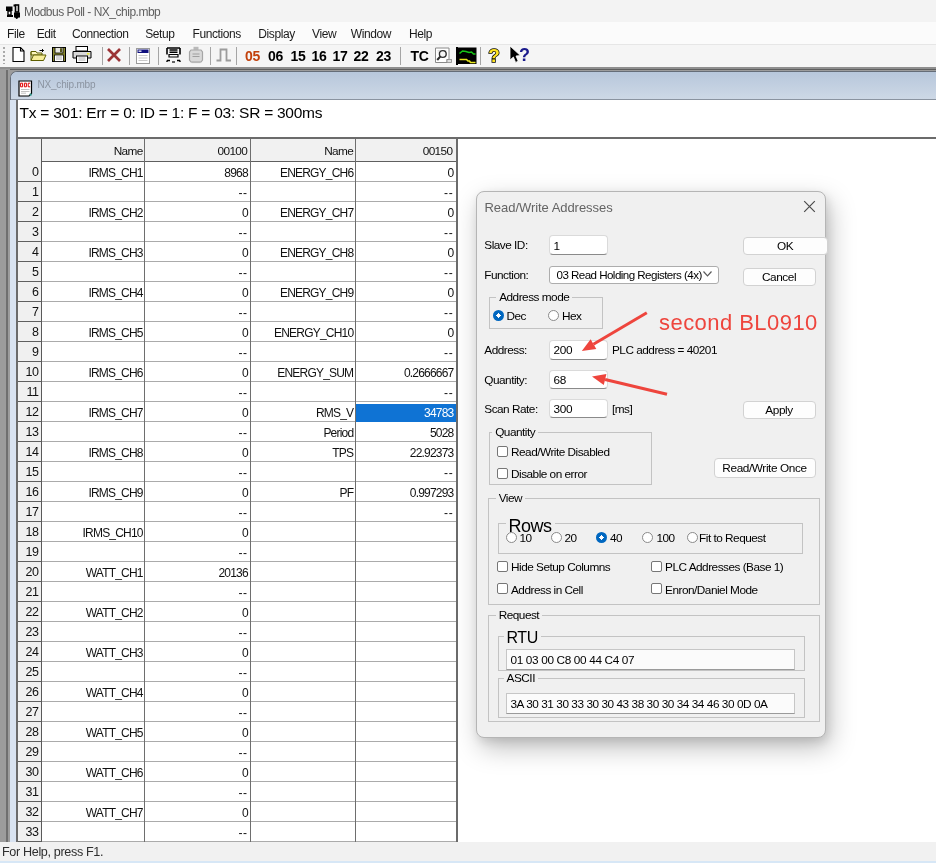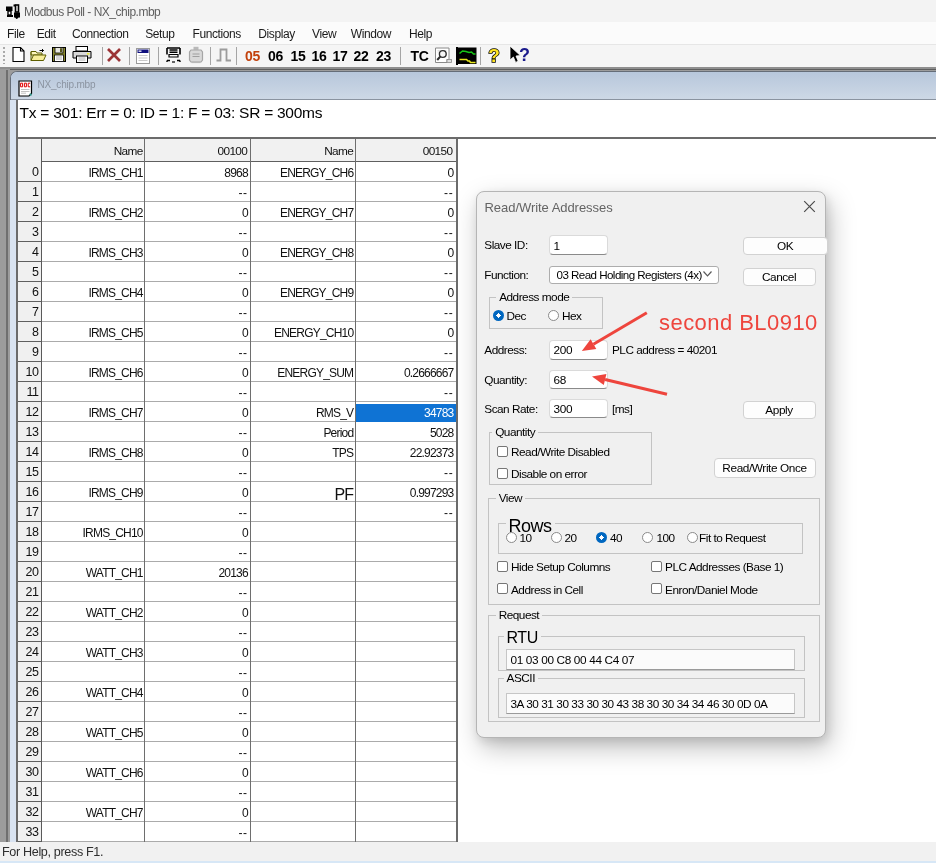--- a/index.html
+++ b/index.html
@@ -234,21 +234,21 @@
 <div class="ab" style="left:23.4px;top:342.5px;width:415.0px;height:1px;background:#ababab;"></div>
 <div class="ab" style="left:0;top:342.1px;width:23.4px;height:1.4px;background:#5f5f5f;"></div>
 <div class="txt" style="left:-129.1px;top:326.5px;width:150px;text-align:right;font-size:12.5px;color:#111;letter-spacing:-0.5px;font-weight:normal;">15</div>
 <div class="txt" style="left:80.20000000000002px;top:327.0px;width:150px;text-align:right;font-size:12px;color:#111;letter-spacing:0.7px;font-weight:normal;">--</div>
 <div class="txt" style="left:285.9px;top:327.0px;width:150px;text-align:right;font-size:12px;color:#111;letter-spacing:0.7px;font-weight:normal;">--</div>
 <div class="ab" style="left:23.4px;top:362.5px;width:415.0px;height:1px;background:#ababab;"></div>
 <div class="ab" style="left:0;top:362.1px;width:23.4px;height:1.4px;background:#5f5f5f;"></div>
 <div class="txt" style="left:-129.1px;top:346.5px;width:150px;text-align:right;font-size:12.5px;color:#111;letter-spacing:-0.5px;font-weight:normal;">16</div>
 <div class="txt" style="left:-24.900000000000006px;top:347.0px;width:150px;text-align:right;font-size:12px;color:#111;letter-spacing:-0.8px;font-weight:normal;">IRMS_CH9</div>
 <div class="txt" style="left:80.20000000000002px;top:347.0px;width:150px;text-align:right;font-size:12px;color:#111;letter-spacing:-0.8px;font-weight:normal;">0</div>
-<div class="txt" style="left:185.7px;top:347.0px;width:150px;text-align:right;font-size:16px;color:#111;letter-spacing:-0.8px;font-weight:normal;">PF</div>
+<div class="txt" style="left:185.7px;top:347.0px;width:150px;text-align:right;font-size:12px;color:#111;letter-spacing:-0.8px;font-weight:normal;">PF</div>
 <div class="txt" style="left:285.9px;top:347.0px;width:150px;text-align:right;font-size:12px;color:#111;letter-spacing:-0.8px;font-weight:normal;">0.997293</div>
 <div class="ab" style="left:23.4px;top:382.5px;width:415.0px;height:1px;background:#ababab;"></div>
 <div class="ab" style="left:0;top:382.1px;width:23.4px;height:1.4px;background:#5f5f5f;"></div>
 <div class="txt" style="left:-129.1px;top:366.5px;width:150px;text-align:right;font-size:12.5px;color:#111;letter-spacing:-0.5px;font-weight:normal;">17</div>
 <div class="txt" style="left:80.20000000000002px;top:367.0px;width:150px;text-align:right;font-size:12px;color:#111;letter-spacing:0.7px;font-weight:normal;">--</div>
 <div class="txt" style="left:285.9px;top:367.0px;width:150px;text-align:right;font-size:12px;color:#111;letter-spacing:0.7px;font-weight:normal;">--</div>
 <div class="ab" style="left:23.4px;top:402.5px;width:415.0px;height:1px;background:#ababab;"></div>
 <div class="ab" style="left:0;top:402.1px;width:23.4px;height:1.4px;background:#5f5f5f;"></div>
 <div class="txt" style="left:-129.1px;top:386.5px;width:150px;text-align:right;font-size:12.5px;color:#111;letter-spacing:-0.5px;font-weight:normal;">18</div>
 <div class="txt" style="left:-24.900000000000006px;top:387.0px;width:150px;text-align:right;font-size:12px;color:#111;letter-spacing:-0.8px;font-weight:normal;">IRMS_CH10</div>

